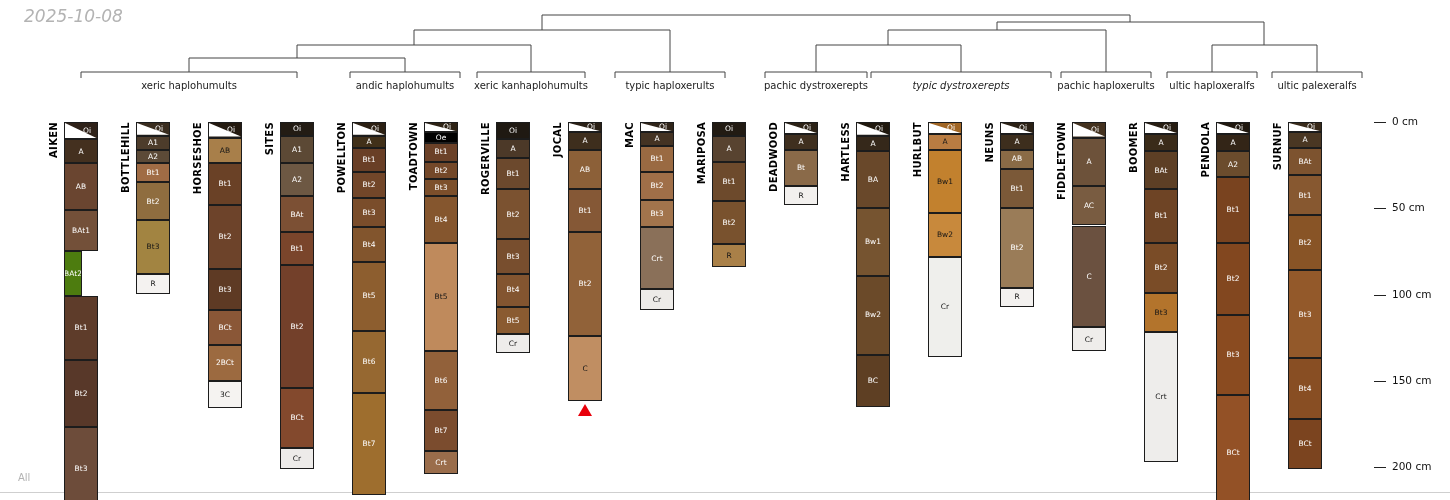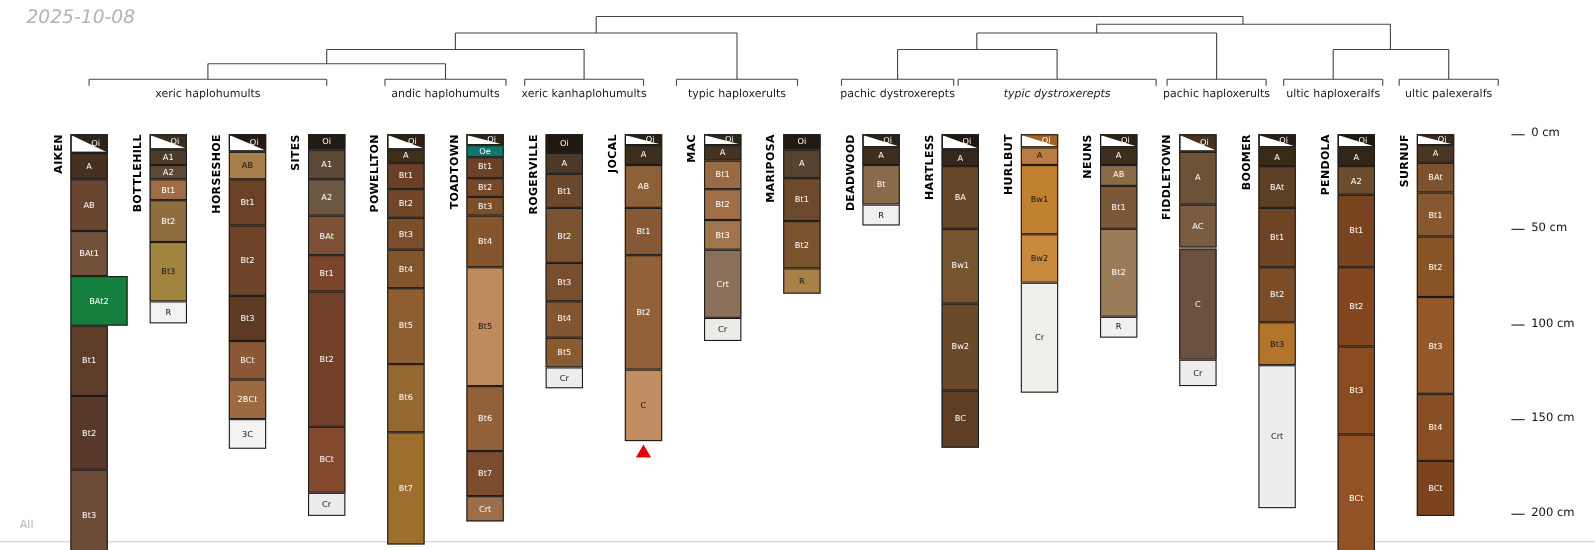--- a/index.html
+++ b/index.html
@@ -99,21 +99,21 @@
     </div>
     <div class="hbox" style="left: 64px; width: 34px; top: 139.25px; height: 24.15px; background: rgb(68, 48, 31); color: rgb(255, 255, 255);">
       <span>A</span>
     </div>
     <div class="hbox" style="left: 64px; width: 34px; top: 163.4px; height: 46.575px; background: rgb(106, 69, 48); color: rgb(255, 255, 255);">
       <span>AB</span>
     </div>
     <div class="hbox" style="left: 64px; width: 34px; top: 209.975px; height: 41.4px; background: rgb(115, 80, 57); color: rgb(255, 255, 255);">
       <span>BAt1</span>
     </div>
-    <div class="hbox" style="left: 64px; width: 52px; top: 251.375px; height: 44.85px; background: #15803d; color: rgb(255, 255, 255);">
+    <div class="hbox" style="left: 64px; width: 18px; top: 251.375px; height: 44.85px; background: #4d7c0f; color: rgb(255, 255, 255);">
       <span>BAt2</span>
     </div>
     <div class="hbox" style="left: 64px; width: 34px; top: 296.225px; height: 63.825px; background: rgb(94, 60, 42); color: rgb(255, 255, 255);">
       <span>Bt1</span>
     </div>
     <div class="hbox" style="left: 64px; width: 34px; top: 360.05px; height: 67.275px; background: rgb(88, 56, 41); color: rgb(255, 255, 255);">
       <span>Bt2</span>
     </div>
     <div class="hbox" style="left: 64px; width: 34px; top: 427.325px; height: 82.8px; background: rgb(109, 76, 58); color: rgb(255, 255, 255);">
       <span>Bt3</span>
@@ -219,21 +219,21 @@
       <span>Bt6</span>
     </div>
     <div class="hbox" style="left: 352px; width: 34px; top: 392.825px; height: 101.775px; background: rgb(158, 110, 46); color: rgb(255, 255, 255);">
       <span>Bt7</span>
     </div>
     <div class="pname" style="left: 408px; top: 122px;">TOADTOWN</div>
     <div class="hbox wedged" style="left: 424px; width: 34px; top: 122px; height: 10.35px; background: rgb(46, 35, 21); color: rgb(255, 255, 255);">
       <div class="wedge"></div>
       <span>Oi</span>
     </div>
-    <div class="hbox" style="left: 424px; width: 34px; top: 132.35px; height: 10.35px; background: #0f766e; color: rgb(255, 255, 255); align-items: flex-end;">
+    <div class="hbox" style="left: 424px; width: 34px; top: 132.35px; height: 10.35px; background: #000000; color: rgb(255, 255, 255); align-items: flex-end;">
       <span>Oe</span>
     </div>
     <div class="hbox" style="left: 424px; width: 34px; top: 142.7px; height: 18.975px; background: rgb(107, 65, 40); color: rgb(255, 255, 255);">
       <span>Bt1</span>
     </div>
     <div class="hbox" style="left: 424px; width: 34px; top: 161.675px; height: 17.25px; background: rgb(116, 72, 41); color: rgb(255, 255, 255);">
       <span>Bt2</span>
     </div>
     <div class="hbox" style="left: 424px; width: 34px; top: 178.925px; height: 17.25px; background: rgb(124, 79, 43); color: rgb(255, 255, 255);">
       <span>Bt3</span>

